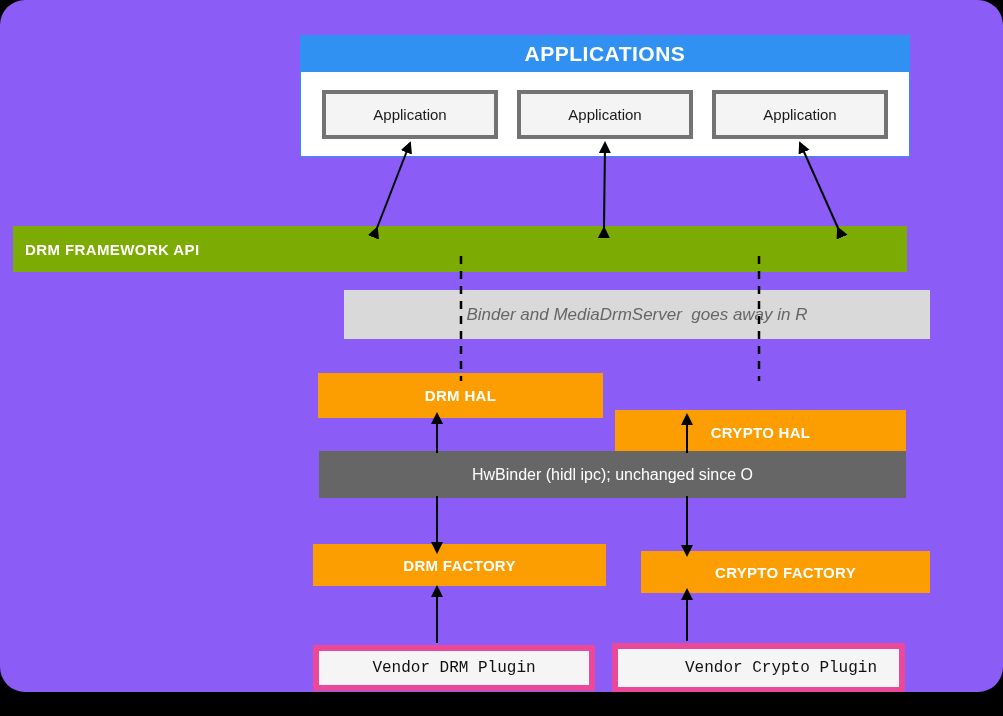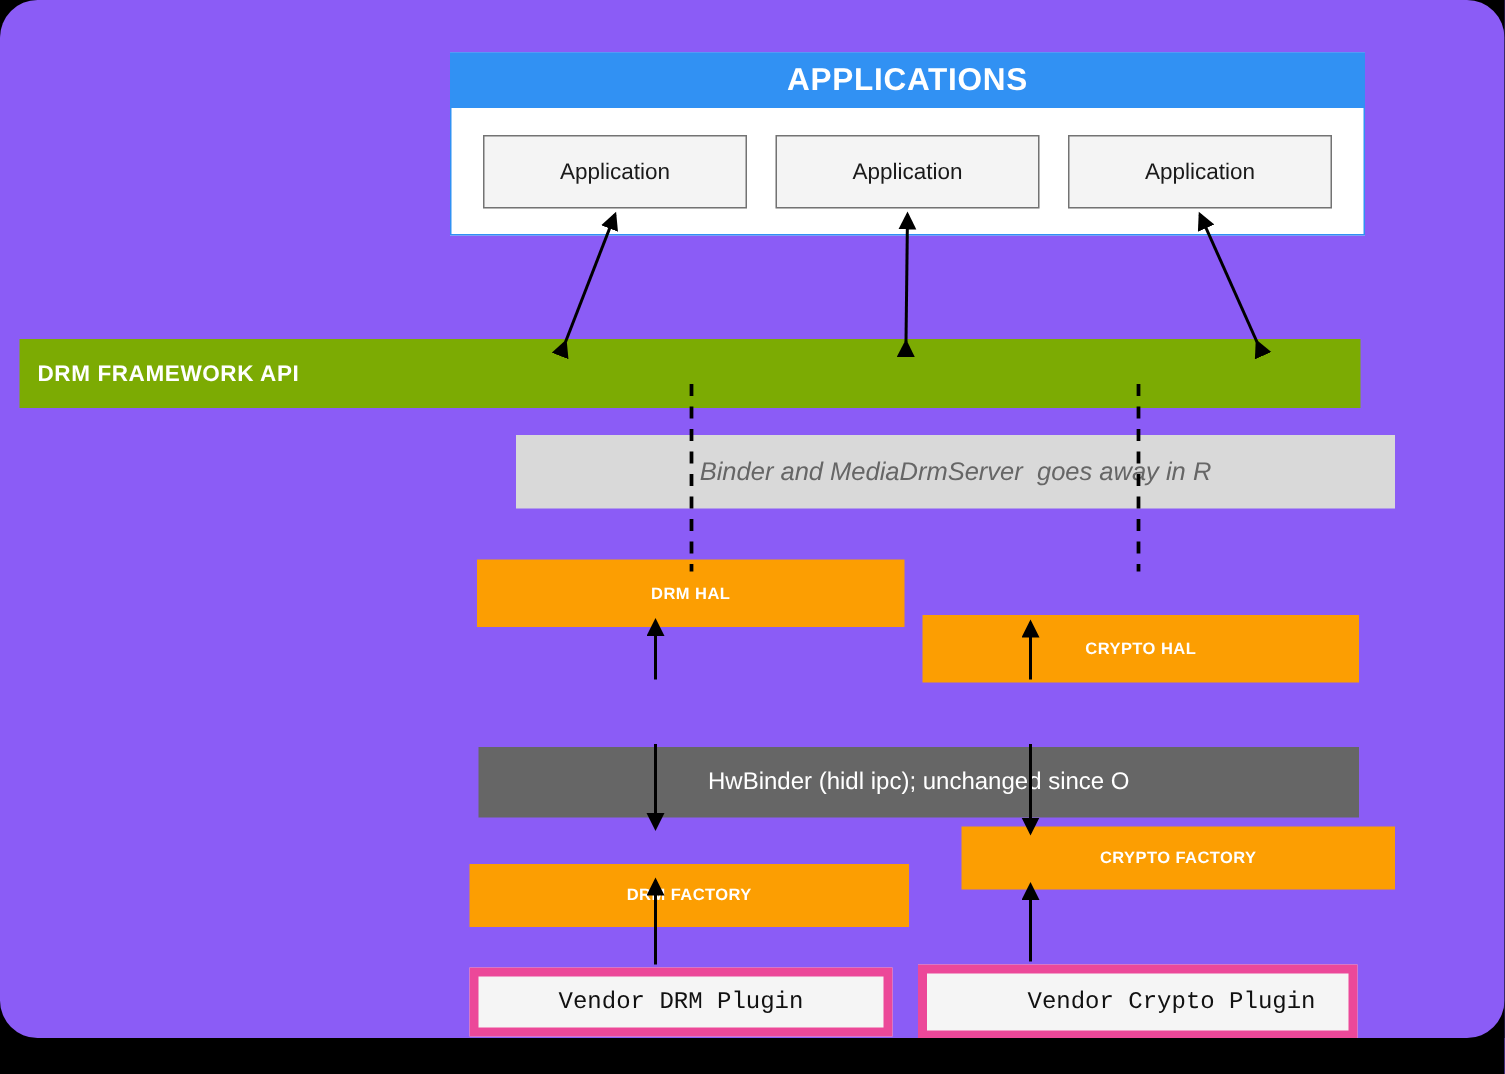--- a/index.html
+++ b/index.html
@@ -8,42 +8,42 @@
     font-family:"Liberation Sans","DejaVu Sans",sans-serif;
     border-radius:25px;
   }
   .abs{position:absolute;box-sizing:border-box;}
   .center{display:flex;align-items:center;justify-content:center;text-align:center;}
 
   
   #apps-panel{left:300px;top:35px;width:610px;height:122px;background:#ffffff;border:1px solid #3191f3;}
   #apps-header{left:300px;top:35px;width:610px;height:37px;background:#3191f3;color:#ffffff;
     font-size:21px;font-weight:bold;letter-spacing:0.5px;}
-  .app-box{top:90px;width:176px;height:49px;background:#f4f4f4;border:1px solid #737373;
+  .app-box{top:90px;width:176px;height:49px;background:#f4f4f4;border:4px solid #737373;
     color:#1a1a1a;font-size:15px;}
   #app-box-1{left:322px;} #app-box-2{left:517px;} #app-box-3{left:712px;}
 
   
   #framework-bar{left:13px;top:226px;width:894px;height:46px;background:#7cab03;color:#ffffff;
     font-size:15px;font-weight:bold;display:flex;align-items:center;padding-left:12px;letter-spacing:0.4px;}
 
   
   #binder-note{left:320px;top:290px;width:586px;height:49px;background:#d9d9d9;color:#666666;
     font-style:italic;font-size:17px;white-space:pre;margin-left:24px;}
 
   
-  .orange-box{background:#fc9e02;color:#ffffff;font-size:11px;font-weight:bold;letter-spacing:0.3px;}
+  .orange-box{background:#fc9e02;color:#ffffff;font-size:15px;font-weight:bold;letter-spacing:0.3px;}
   #drm-hal{left:318px;top:373px;width:285px;height:45px;}
   #crypto-hal{left:615px;top:374px;width:291px;height:45px;margin-top:36px;}
 
   
-  #hwbinder-bar{left:319px;top:451px;width:587px;height:47px;background:#666666;color:#ffffff;font-size:16px;margin-top:47px;}
+  #hwbinder-bar{left:319px;top:451px;width:587px;height:47px;background:#666666;color:#ffffff;font-size:16px;}
 
   
-  #drm-factory{left:313px;top:576px;width:293px;height:42px;}
+  #drm-factory{left:313px;top:544px;width:293px;height:42px;}
   #crypto-factory{left:617px;top:551px;width:289px;height:42px;margin-left:24px;}
 
   
   .vendor-box{background:#f5f5f5;border:6px solid #ec4899;color:#111111;font-size:16px;font-family:Liberation Mono, monospace;}
   #vendor-drm{left:313px;top:645px;width:282px;height:46px;}
   #vendor-crypto{left:612px;top:643px;width:293px;height:50px;padding-left:45px;}
 
   
   #overlay{left:0;top:0;width:1003px;height:716px;z-index:5;pointer-events:none;}
 </style>

